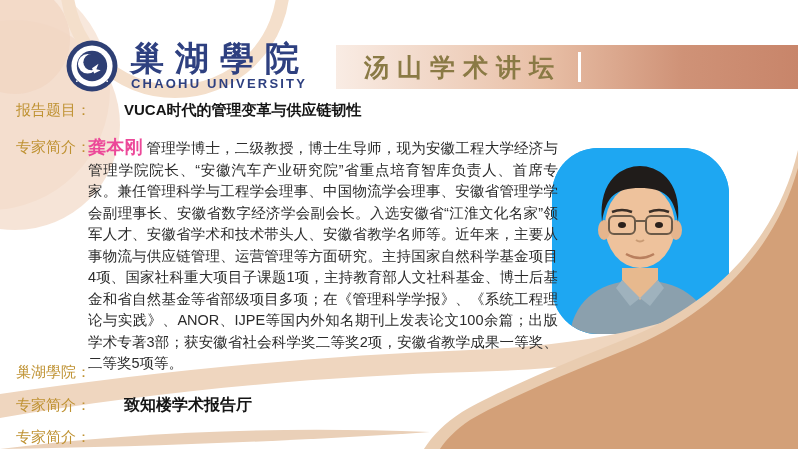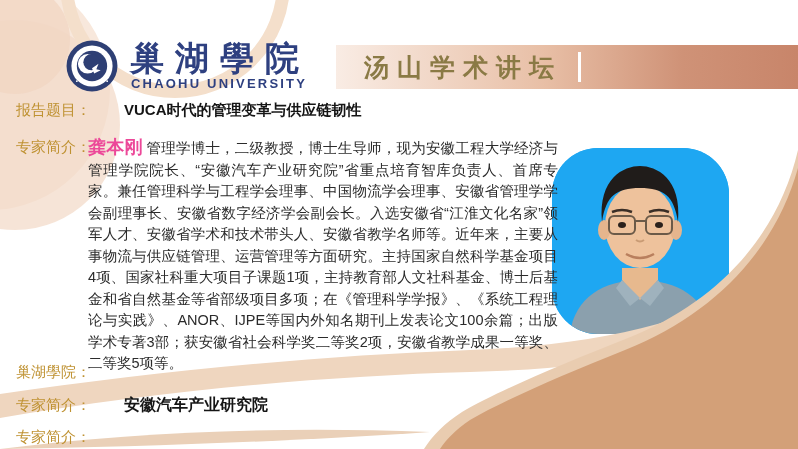--- a/index.html
+++ b/index.html
@@ -127,17 +127,17 @@
 
   <div class="label lbl-title">报告题目：</div>
   <div class="value val-title">VUCA时代的管理变革与供应链韧性</div>
 
   <div class="label lbl-speaker">专家简介：</div>
   <div class="bio"><span class="speaker-name">龚本刚</span><span>管理学博士，二级教授，博士生导师，现为安徽工程大学经济与管理学院院长、“安徽汽车产业研究院”省重点培育智库负责人、首席专家。兼任管理科学与工程学会理事、中国物流学会理事、安徽省管理学学会副理事长、安徽省数字经济学会副会长。入选安徽省“江淮文化名家”领军人才、安徽省学术和技术带头人、安徽省教学名师等。近年来，主要从事物流与供应链管理、运营管理等方面研究。主持国家自然科学基金项目4项、国家社科重大项目子课题1项，主持教育部人文社科基金、博士后基金和省自然基金等省部级项目多项；在《管理科学学报》、《系统工程理论与实践》、ANOR、IJPE等国内外知名期刊上发表论文100余篇；出版学术专著3部；获安徽省社会科学奖二等奖2项，安徽省教学成果一等奖、二等奖5项等。</span></div>
 
   <div class="label lbl-time">巢湖學院：</div>
 
   <div class="label lbl-location">专家简介：</div>
-  <div class="value val-location">安徽汽车产业研究院</div>
+  <div class="value val-location">致知楼学术报告厅</div>
 
   <div class="label lbl-organizer">专家简介：</div>
 
 </div>
 
 </body></html>

